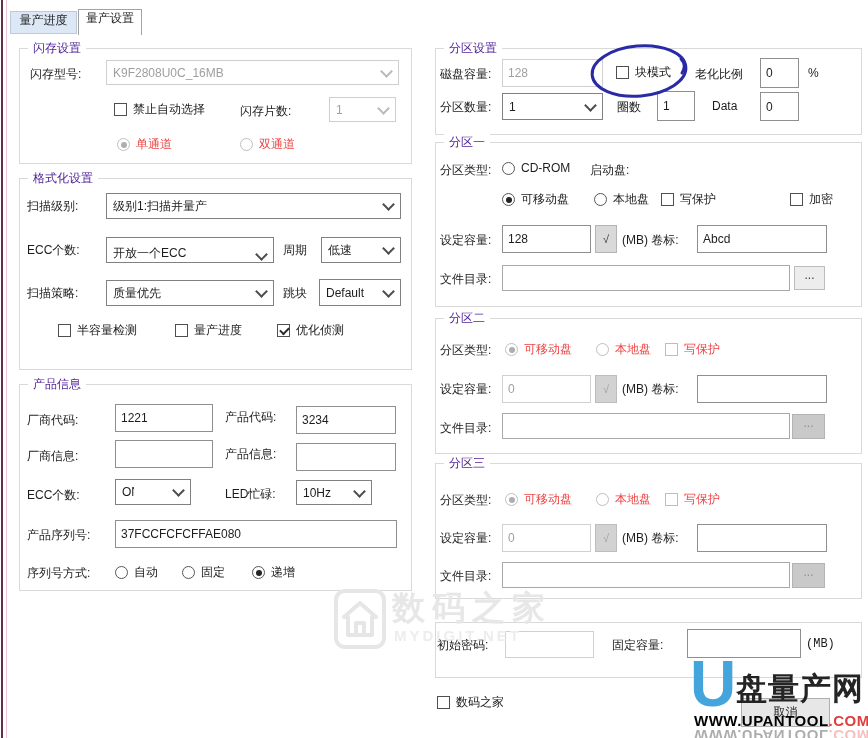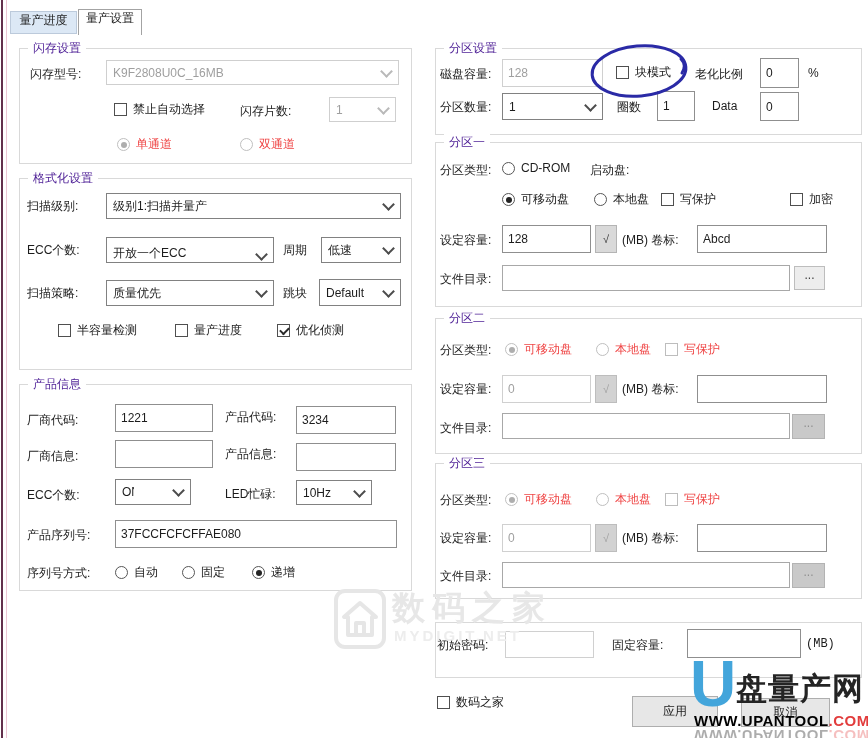--- a/index.html
+++ b/index.html
@@ -315,23 +315,20 @@
   <input class="inp" style="left: 687px; top: 629px; width: 114px; height: 29px;" value="">
   <span class="lbl" style="left:806px;top:637px;font-family:Liberation Mono, monospace;">(MB)</span>
 
   <div class="row" style="left:437px;top:694px;">
     <span class="cb"></span>
     <span>数码之家</span>
   </div>
   <div class="btn" style="left:741px;top:698px;width:89px;height:29px;z-index:1;">
     <span>取消</span>
   </div>
-  <div class="btn" style="left:632px;top:696px;width:86px;height:31px;z-index:2;">
-    <span>应用</span>
-  </div>
 
   <div id="watermark">
     <svg width="52" height="62" viewBox="0 0 52 62" style="position:absolute;left:4px;top:6px;">
       <rect x="2" y="2" width="48" height="56" rx="9" fill="none" stroke="#e6e6e6" stroke-width="4"></rect>
       <path d="M 26 14 L 10 28 L 14 28 L 14 46 L 38 46 L 38 28 L 42 28 Z M 22 46 L 22 34 L 30 34 L 30 46" fill="none" stroke="#e6e6e6" stroke-width="4" stroke-linejoin="round"></path>
     </svg>
     <span class="wm-big">数码之家</span>
     <span class="wm-small">MYDIGIT.NET</span>
   </div>
 

